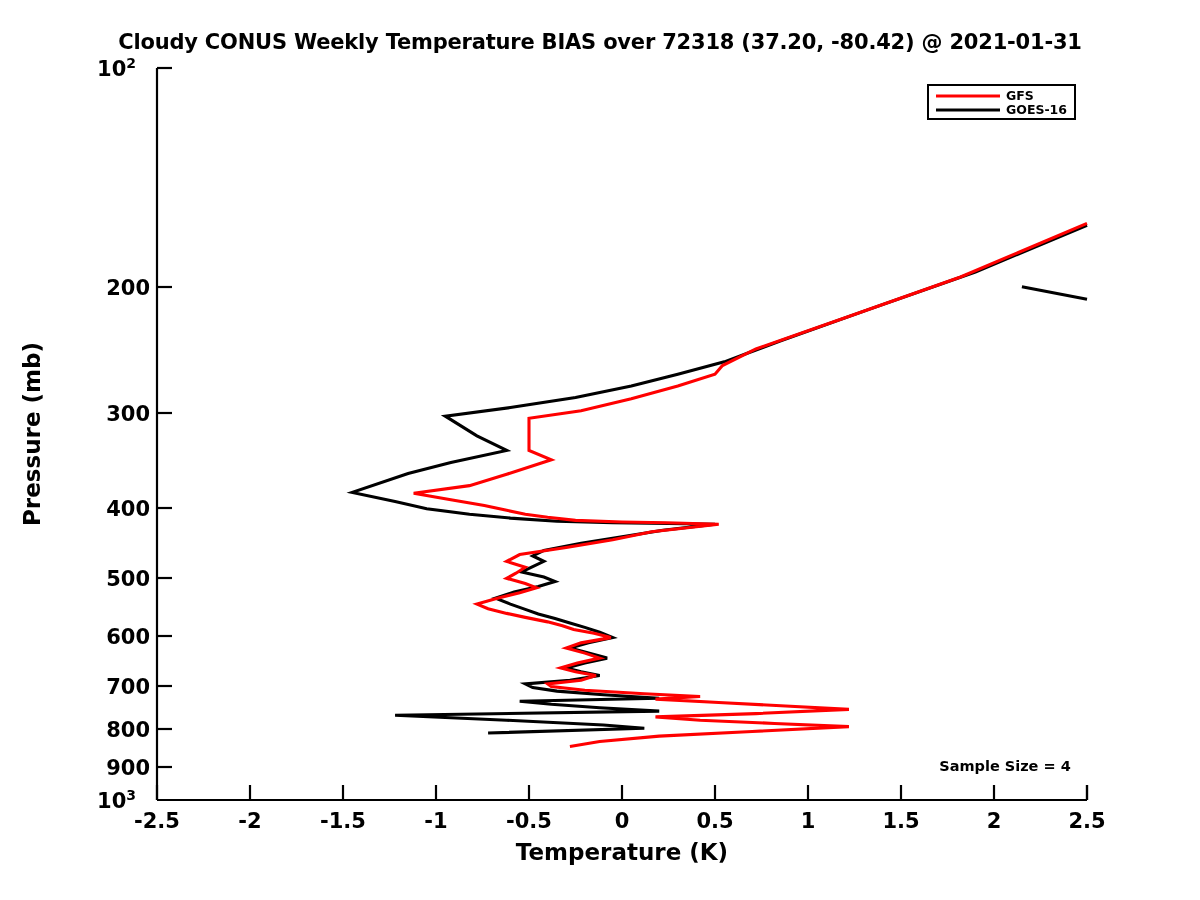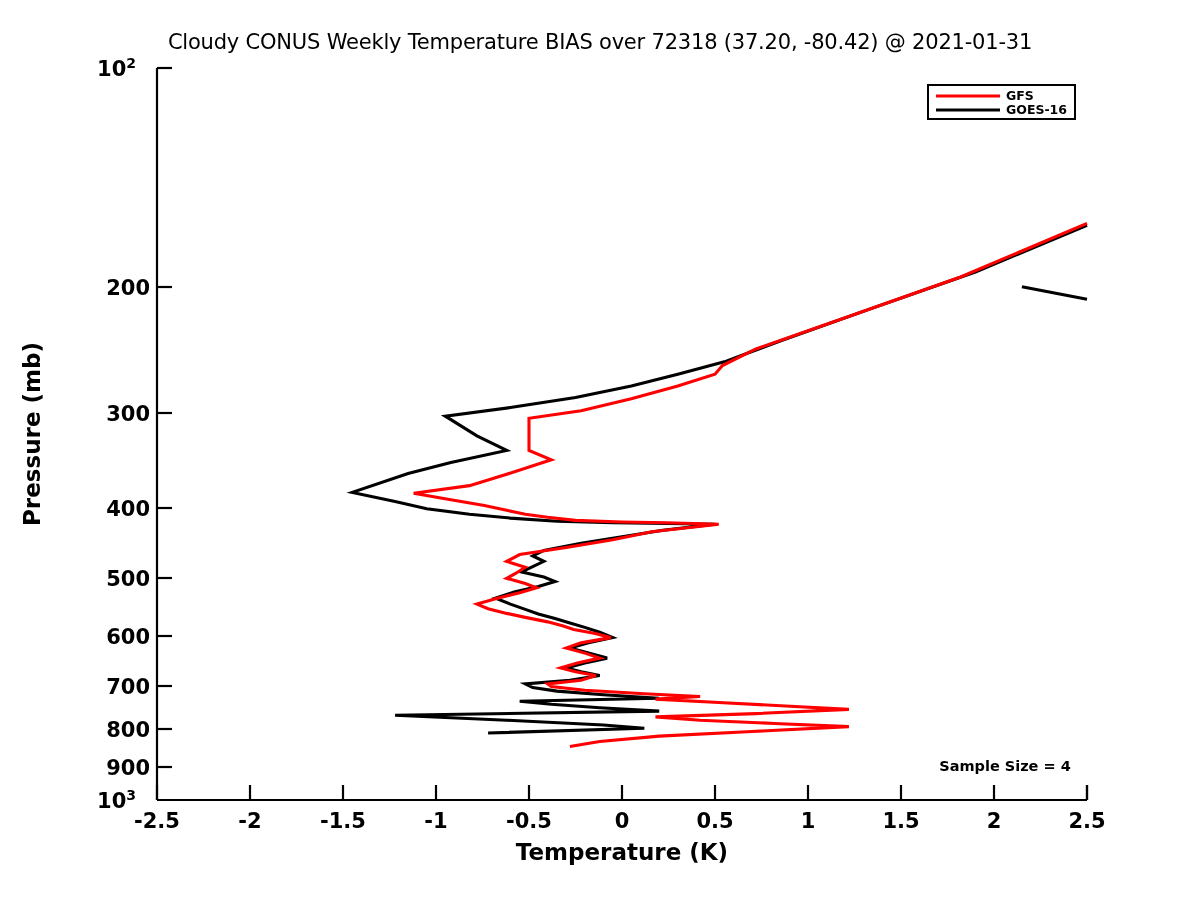--- a/index.html
+++ b/index.html
@@ -20,21 +20,21 @@
     background: #ffffff;
   }
   #chart-title {
     position: absolute;
     left: 0;
     top: 30px;
     width: 1200px;
     text-align: center;
     font-family: "DejaVu Sans", sans-serif;
     font-size: 21px;
-    font-weight: normal;
+    font-weight: bold;
     color: #000000;
     letter-spacing: -0.2px;
     white-space: nowrap;
   }
   #plot-svg {
     position: absolute;
     left: 0;
     top: 0;
   }
   .axis-line {

